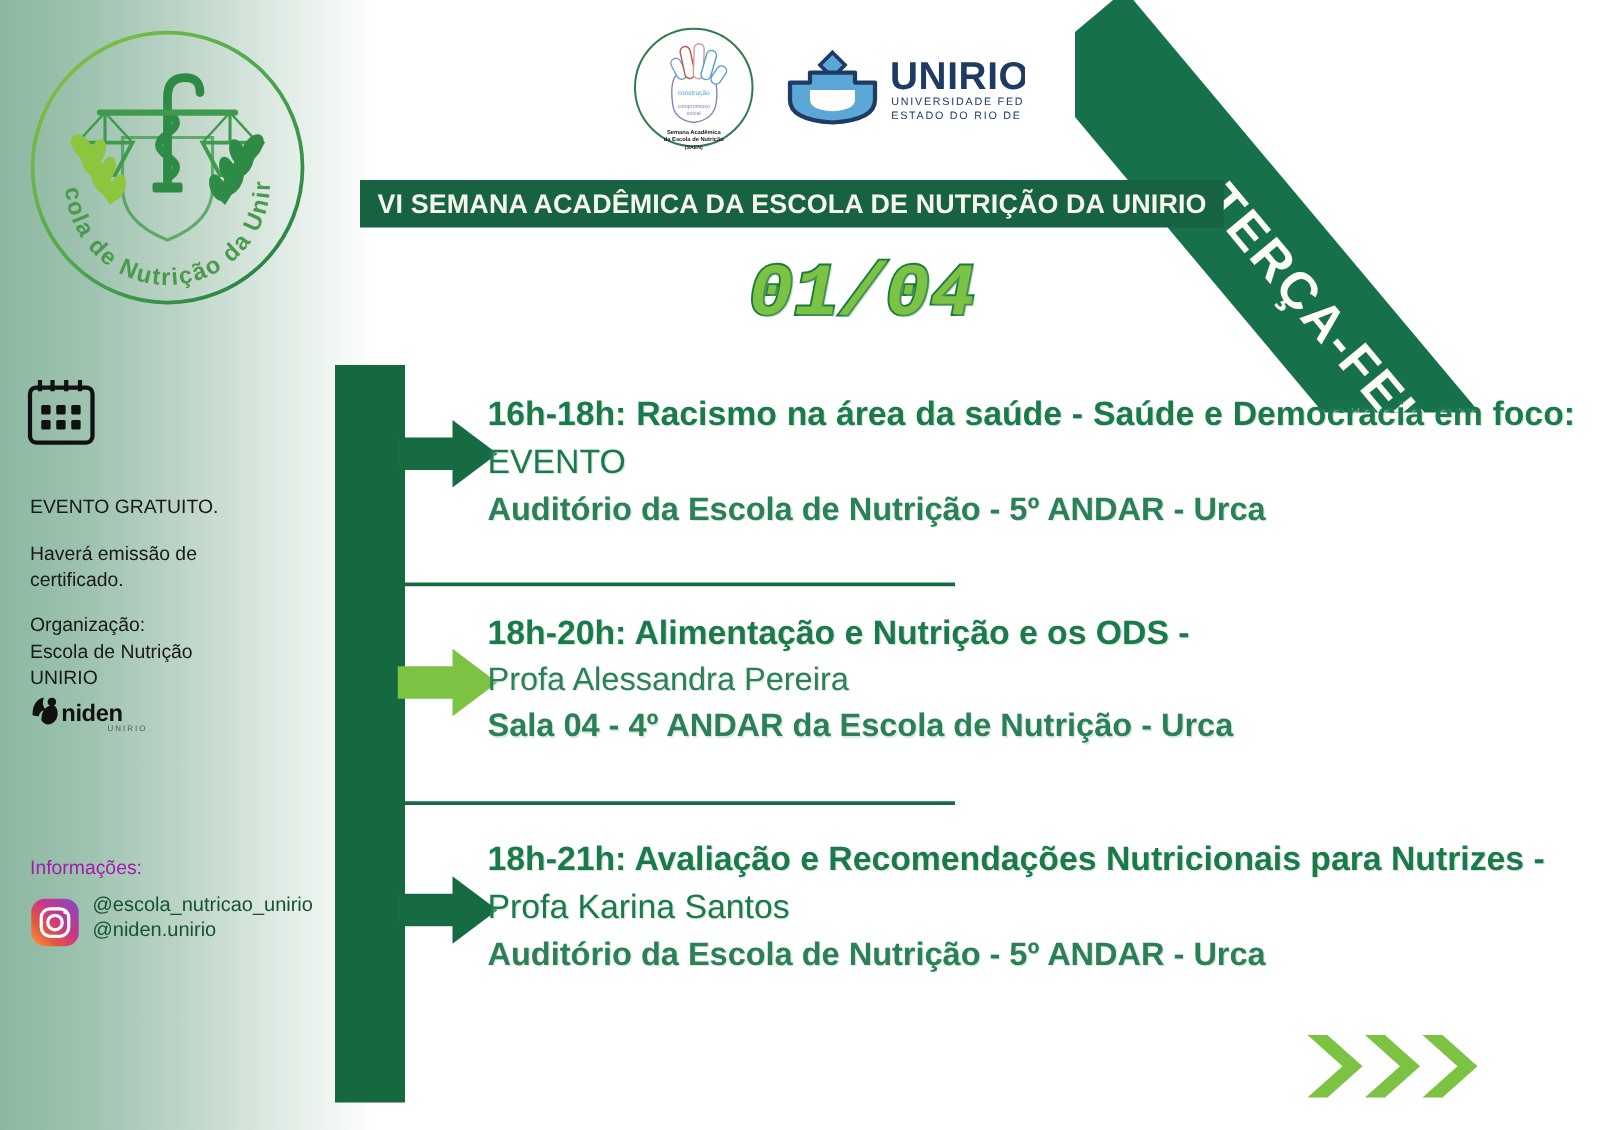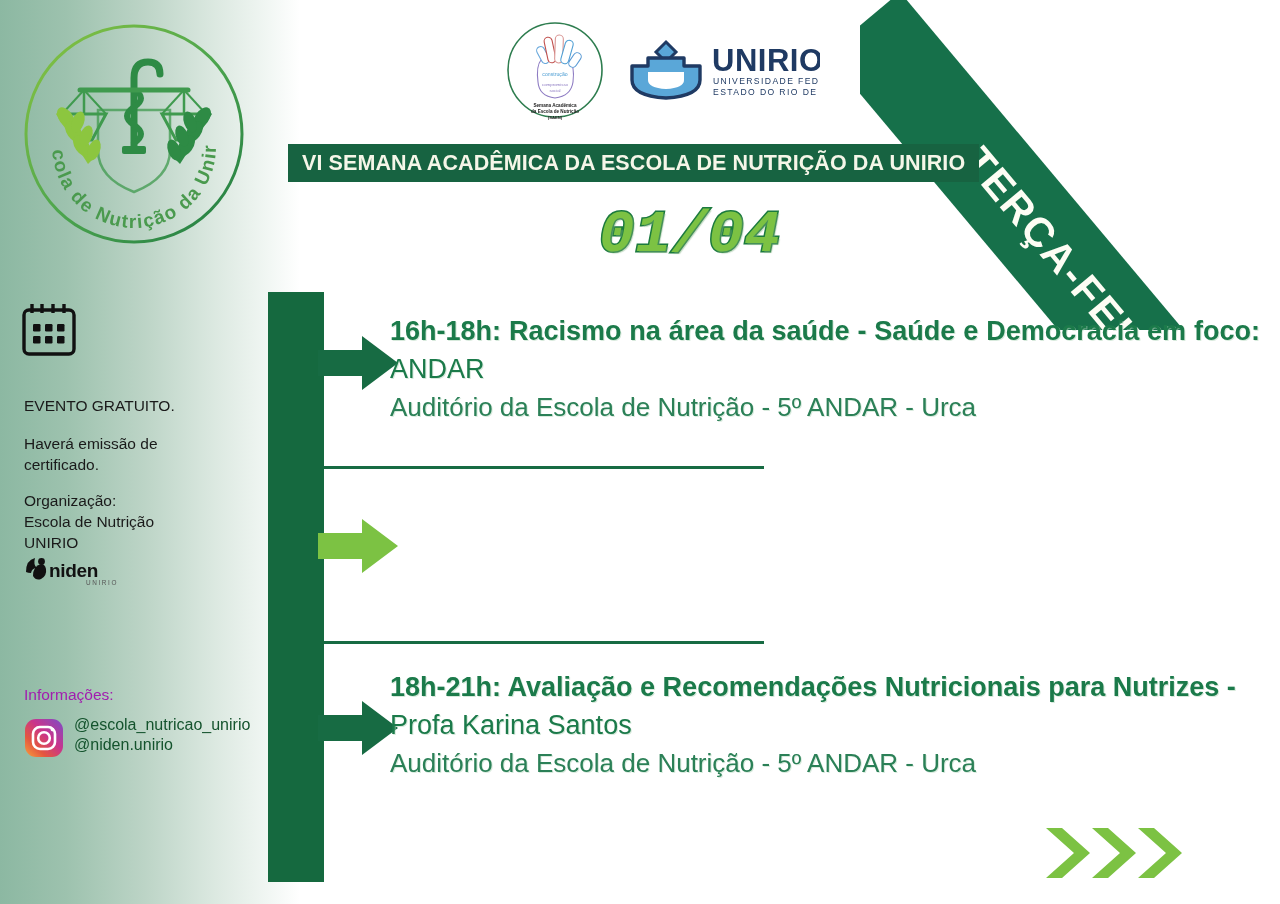--- a/index.html
+++ b/index.html
@@ -196,21 +196,21 @@
     text-align:justify;
     text-align-last:left;
   }
   .s-title .speaker {
     font-weight:normal;
     text-align:right;
   }
   .s-place {
     font-size:26px;
     line-height:1.42;
-    font-weight:normal;
+    font-weight:bold;
     color:#2b8057;
     text-shadow:1px 1px 0 rgba(180,215,190,0.5);
   }
   .s-sub {
     font-size:26px;
     line-height:1.42;
     font-weight:normal;
     color:#2b8057;
     text-shadow:1px 1px 0 rgba(180,215,190,0.5);
   }
@@ -423,25 +423,30 @@
       <path d="M 0 18 L 44 18 L 44 4 L 80 31 L 44 58 L 44 44 L 0 44 Z" fill="#176b43"></path>
     </svg>
   </div>
 
   <div class="sep sep-1"></div>
   <div class="sep sep-2"></div>
 
   <div class="session session-1">
     <div class="s-title justified">
       <span>16h-18h: Racismo na área da saúde  - Saúde e Democracia em foco:</span>
-      <span class="speaker">ANDAR</span>
+      <span class="speaker">EVENTO</span>
     </div>
     <div class="s-place">Auditório da Escola de Nutrição - 5º ANDAR - Urca</div>
   </div>
 
+  <div class="session session-2">
+    <div class="s-title">18h-20h: Alimentação e Nutrição e os ODS -</div>
+    <div class="s-sub">Profa Alessandra Pereira</div>
+    <div class="s-place">Sala 04 - 4º ANDAR da Escola de Nutrição - Urca</div>
+  </div>
 
   <div class="session session-3">
     <div class="s-title">
       <span>18h-21h: Avaliação e Recomendações Nutricionais para Nutrizes -</span>
       <span class="speaker">Profa Karina Santos</span>
     </div>
     <div class="s-place">Auditório da Escola de Nutrição - 5º ANDAR - Urca</div>
   </div>
 
   <div class="chevrons">

